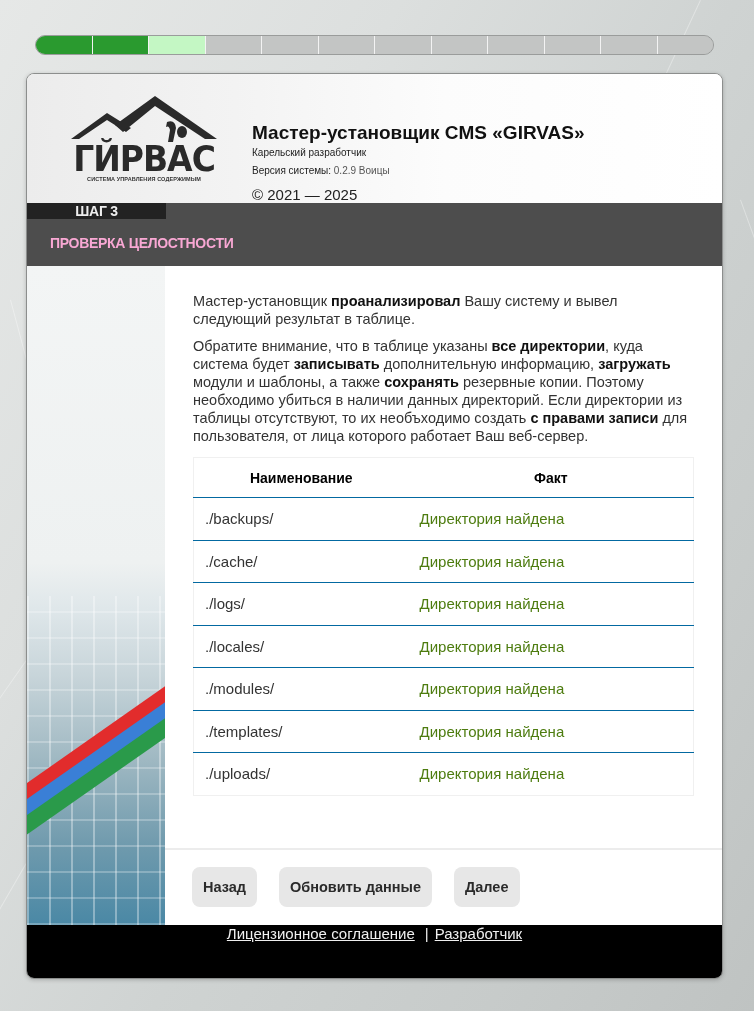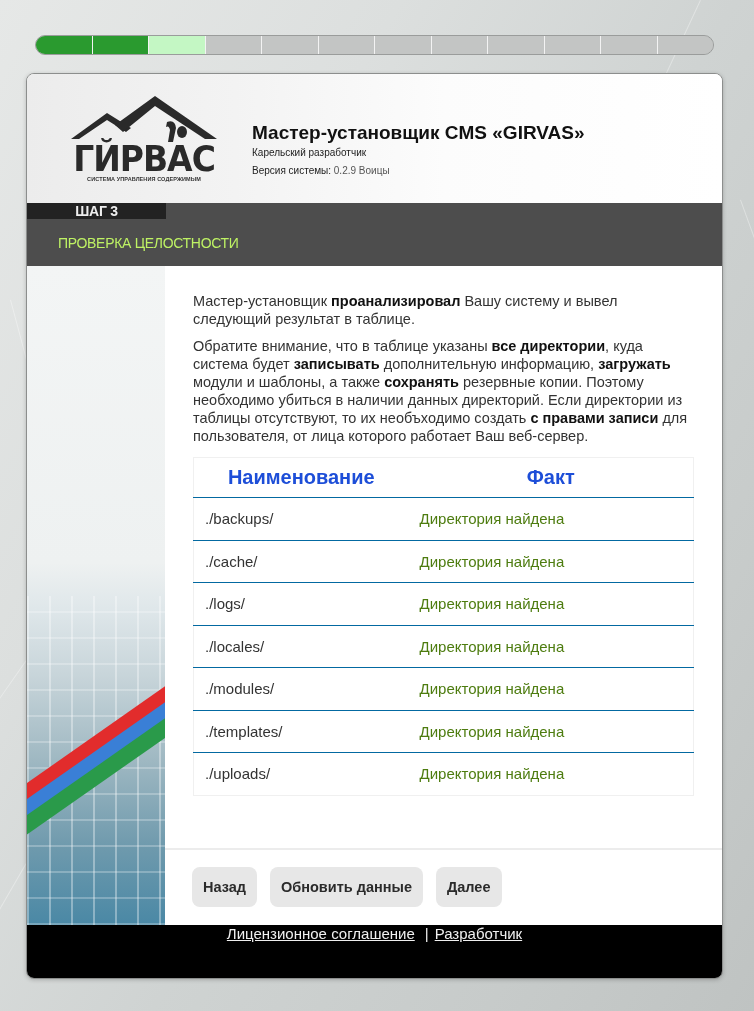--- a/index.html
+++ b/index.html
@@ -64,22 +64,22 @@
     .header-line .light { color: #555; }
     .header-copy { font-size: 15px; color: #222; line-height: 18px; margin-top: 6px; }
 
     .stepbar { height: 63px; display: flex; background: #4d4d4d; flex-direction: column; }
     .step-num {
       width: 139px; background: #222; color: #eee; font-weight: bold;
       font-size: 14px; display: flex; align-items: center; justify-content: center;
       letter-spacing: -0.3px;
     }
     .step-title {
-      flex: 1; color: #bef264; font-weight: normal; font-size: 14px;
-      display: flex; align-items: center; padding-left: 23px; letter-spacing: -0.3px; margin-left: 8px;
+      flex: 1; color: #f9a8d4; font-weight: bold; font-size: 14px;
+      display: flex; align-items: center; padding-left: 23px; letter-spacing: -0.3px;
     }
 
     .body { display: flex; height: 659px; }
     .side-image {
       width: 139px; height: 100%; position: relative; overflow: hidden;
       background: linear-gradient(180deg, #f3f5f5 0%, #eef1f1 45%, #dfe7ea 52%, #c8d5da 62%, #9fb8c2 75%, #6f9aad 88%, #4a88a5 100%);
     }
     .side-image .roof {
       position: absolute; left: 0; right: 0; top: 330px; bottom: 0;
       background:
@@ -94,35 +94,35 @@
     .intro p {
       font-size: 14.5px; line-height: 18px; color: #333; margin-bottom: 9px;
     }
     .intro b { color: #111; }
 
     table.dirs {
       width: 501px; border-collapse: collapse; margin-top: 12px;
       border: 1px solid #f0f0f0;
     }
     table.dirs th {
-      font-size: 20px; font-weight: bold; color: #1d4ed8; height: 40px;
+      font-size: 14px; font-weight: bold; color: #000000; height: 40px;
       text-align: center;
     }
     table.dirs td {
       font-size: 15px; height: 42.5px; padding-left: 11px;
       border-top: 1px solid #0369a1;
     }
     table.dirs td.name { color: #333; width: 215px; }
     table.dirs td.fact { color: #4d7c0f; }
 
     .divider {
       position: absolute; left: 0; right: 0; top: 582px; height: 2px; background: #ececec;
     }
     .buttons {
-      position: absolute; left: 27px; top: 601px; display: flex; gap: 13px; justify-content: center;
+      position: absolute; left: 27px; top: 601px; display: flex; gap: 22px; justify-content: center;
     }
     .btn {
       height: 40px; border-radius: 8px; background: #e7e7e7; border: none;
       font-family: "Liberation Sans", sans-serif; font-weight: bold; font-size: 14.5px;
       color: #2b2b2b; padding: 0 11px; cursor: pointer;
     }
 
     .footer {
       height: 55px; background: #000; display: flex; align-items: flex-start;
       justify-content: center; font-size: 15px; color: #eee;
@@ -168,20 +168,21 @@
       <div class="logo-word">ГЙРВАС</div>
       <div class="logo-sub">СИСТЕМА УПРАВЛЕНИЯ СОДЕРЖИМЫМ</div>
     </div>
     <div class="header-text">
       <div class="header-title">Мастер-установщик CMS «GIRVAS»</div>
       <div class="header-line">Карельский разработчик</div>
       <div class="header-line">
         <span>Версия системы:</span>
         <span class="light">0.2.9 Воицы</span>
       </div>
+      <div class="header-copy">© 2021 — 2025</div>
     </div>
   </div>
 
   <div class="stepbar">
     <div class="step-num">ШАГ 3</div>
     <div class="step-title">ПРОВЕРКА ЦЕЛОСТНОСТИ</div>
   </div>
 
   <div class="body">
     <div class="side-image">

